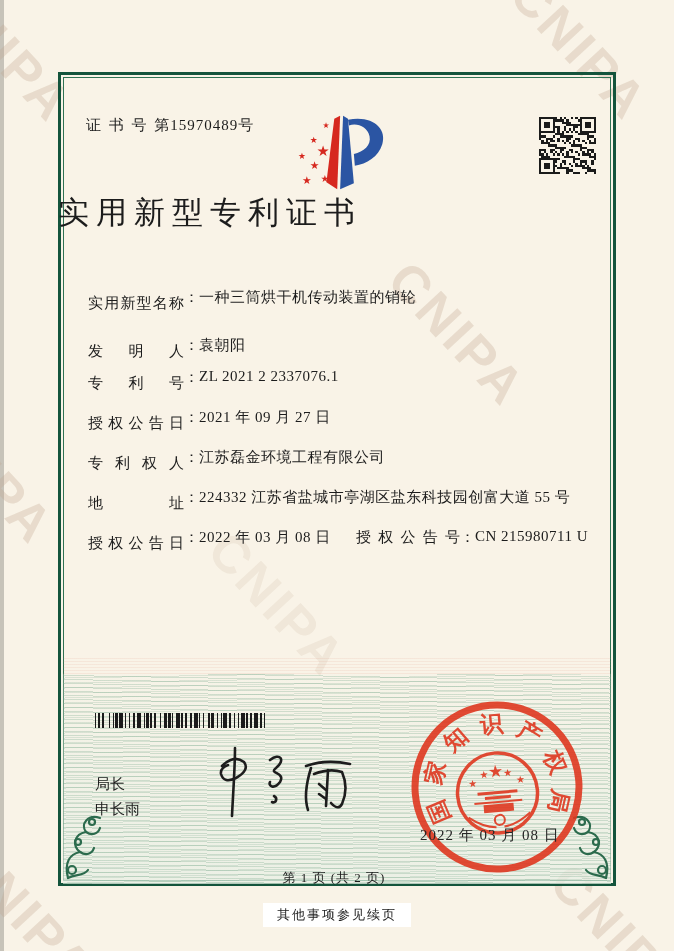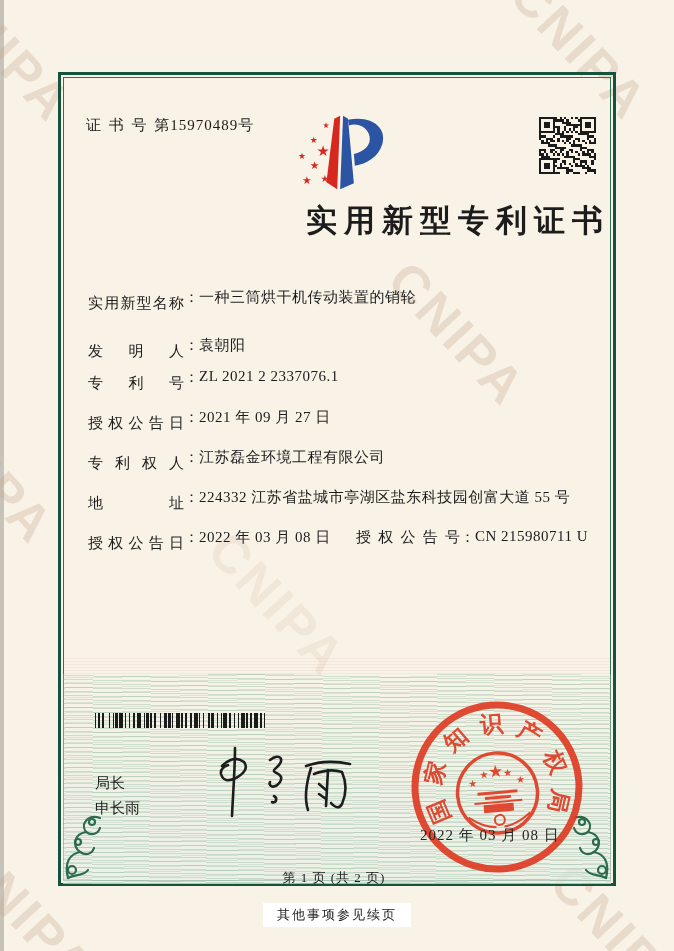--- a/index.html
+++ b/index.html
@@ -40,40 +40,40 @@
 
   .orn{position:absolute;width:64px;height:70px;z-index:2;}
   .orn.left{left:62px;top:812px;}
   .orn.right{left:548px;top:812px;transform:scaleX(-1);}
 
   
   .cert-no{position:absolute;left:86px;top:116px;font-size:15px;
            letter-spacing:1px;word-spacing:2px;z-index:2;}
   .logo{position:absolute;left:298px;top:106px;width:98px;height:90px;z-index:2;}
   .qr{position:absolute;left:539px;top:117px;width:57px;height:57px;z-index:2;}
-  .title{position:absolute;left:58px;top:200px;width:552px;text-align:right;
-         font-size:31px;font-weight:bold;letter-spacing:7px;z-index:2;}
+  .title{position:absolute;left:58px;top:192px;width:552px;text-align:left;
+         font-size:31px;font-weight:normal;letter-spacing:7px;z-index:2;}
 
   
   .field-row{position:absolute;left:88px;width:525px;height:20px;font-size:15px;z-index:2;white-space:nowrap;}
   .flabel{display:inline-block;width:96px;text-align:justify;text-align-last:justify;vertical-align:top;margin-top:6px;}
   .fcolon{display:inline-block;vertical-align:top;}
   .fvalue{display:inline-block;vertical-align:top;letter-spacing:.5px;}
   .grant-group{position:absolute;left:268px;top:0;white-space:nowrap;}
   .flabel2{display:inline-block;width:104px;text-align:justify;text-align-last:justify;vertical-align:top;}
 
   
   .paras{position:absolute;left:88px;top:557px;width:504px;z-index:2;}
   .paras p{margin:0;font-size:13px;line-height:19px;letter-spacing:.4px;
            text-align:justify;text-indent:2em;}
 
   
   .barcode{position:absolute;left:95px;top:713px;width:173px;height:15px;z-index:2;overflow:hidden;}
   .barcode div{position:absolute;top:0;height:100%;background:#1b1b1b;}
-  .director{position:absolute;left:95px;top:772px;font-size:15px;line-height:25px;z-index:2;font-family:Liberation Mono, monospace;}
+  .director{position:absolute;left:95px;top:772px;font-size:15px;line-height:25px;z-index:2;}
   .signature{position:absolute;left:210px;top:744px;width:150px;height:80px;z-index:2;}
   .seal{position:absolute;left:408px;top:698px;width:178px;height:178px;z-index:2;opacity:.9;
         transform:rotate(-5deg);}
   .seal-date{position:absolute;left:420px;top:826px;font-size:15px;letter-spacing:1px;
              color:#262626;z-index:3;}
   .page-footer{position:absolute;left:58px;top:869px;width:552px;text-align:center;
                font-size:13px;letter-spacing:1px;z-index:3;}
   .note{position:absolute;left:50%;top:903px;transform:translateX(-50%);
         background:#ffffff;padding:3px 14px;font-size:13px;letter-spacing:2px;z-index:2;}
 </style>

